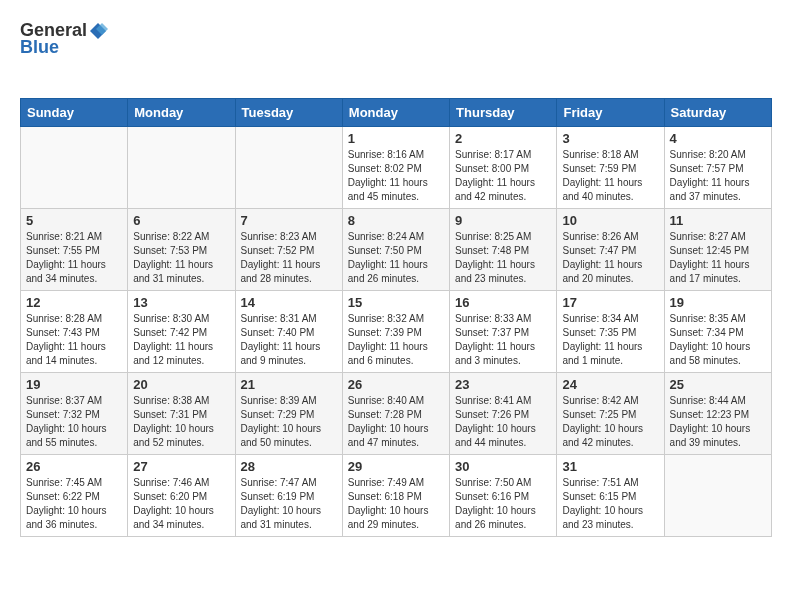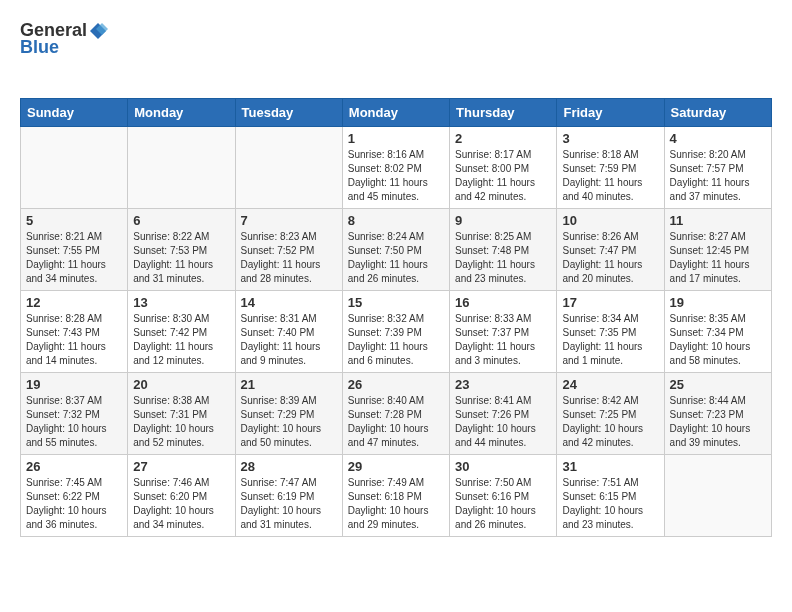--- a/index.html
+++ b/index.html
@@ -268,21 +268,21 @@
         </td>
         <td>
           <span class="day-number">24</span>
           <div class="day-info" style="white-space: pre-line;">Sunrise: 8:42 AM
 Sunset: 7:25 PM
 Daylight: 10 hours and 42 minutes.</div>
         </td>
         <td>
           <span class="day-number">25</span>
           <div class="day-info" style="white-space: pre-line;">Sunrise: 8:44 AM
-Sunset: 7:23 PM
+Sunset: 12:23 PM
 Daylight: 10 hours and 39 minutes.</div>
         </td>
       </tr>
       <tr class="row-5">
         <td>
           <span class="day-number">26</span>
           <div class="day-info" style="white-space: pre-line;">Sunrise: 7:45 AM
 Sunset: 6:22 PM
 Daylight: 10 hours and 36 minutes.</div>
         </td>

